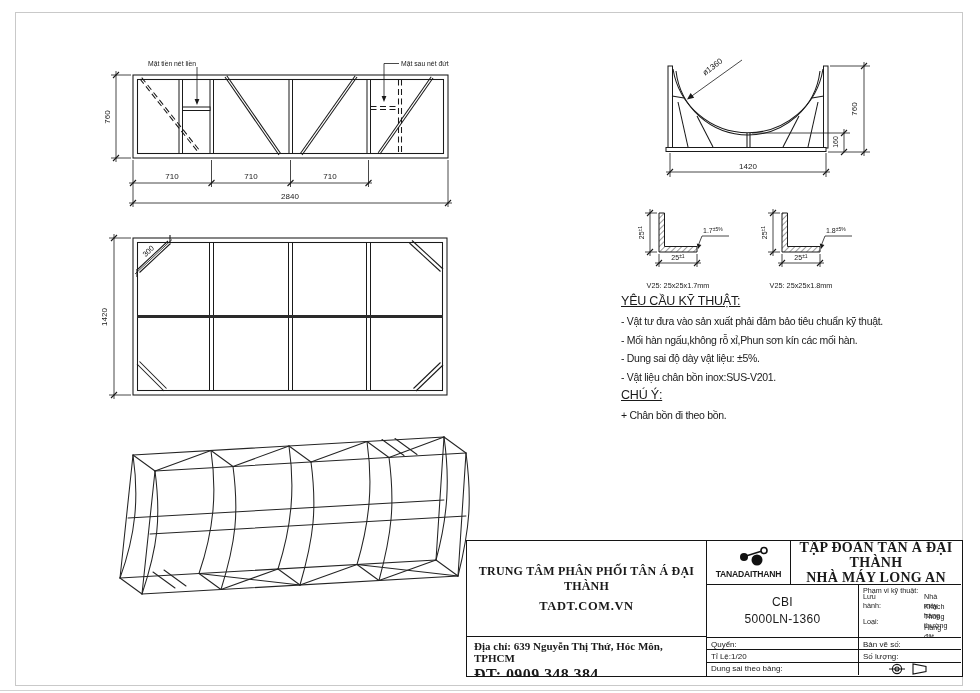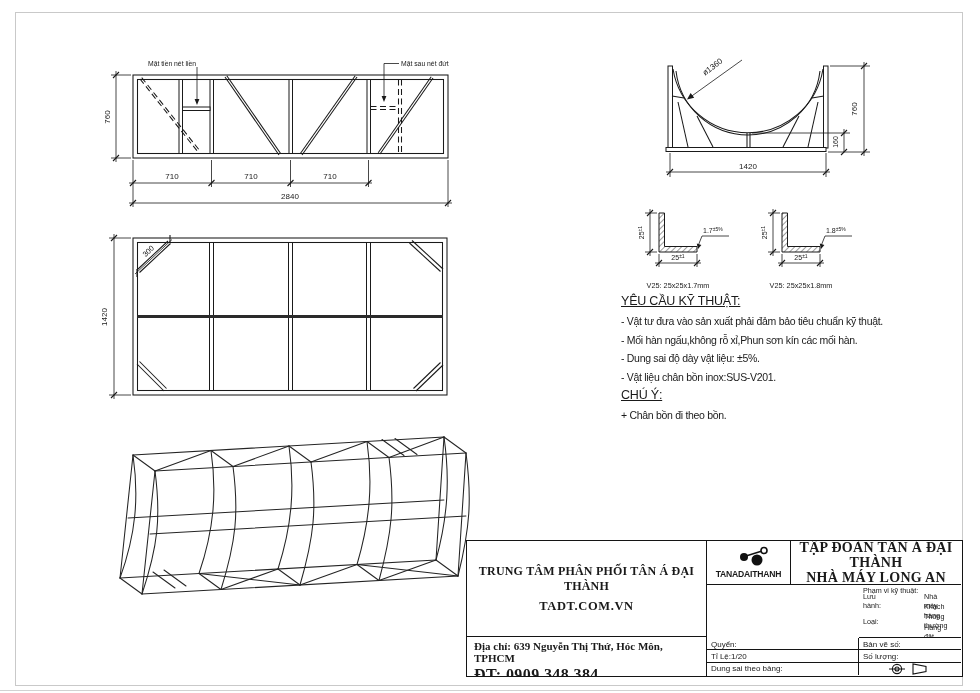--- a/index.html
+++ b/index.html
@@ -315,20 +315,24 @@
         <circle cx="20" cy="11" r="4" fill="#111"></circle>
         <circle cx="33" cy="14" r="5.5" fill="#111"></circle>
         <circle cx="40" cy="4.5" r="3" fill="#fff" stroke="#111" stroke-width="1.6"></circle>
       </svg>
       <div class="logo-text">TANADAITHANH</div>
     </div>
     <div class="tb-cell tb-co serif bb">
       <div class="c1">TẬP ĐOÀN TÂN Á ĐẠI THÀNH</div>
       <div class="c2">NHÀ MÁY LONG AN</div>
     </div>
+    <div class="tb-cell tb-prod br bb">
+      <div>CBI</div>
+      <div>5000LN-1360</div>
+    </div>
     <div class="tb-cell tb-scope bb">
       <div class="scope-h">Phạm vi kỹ thuật:</div>
       <div class="scope-row">
         <span class="scope-pre">Lưu hành:</span>
         <span class="scope-lab">Nhà máy</span>
         <span class="cbox"></span>
       </div>
       <div class="scope-row">
         <span class="scope-pre"></span>
         <span class="scope-lab">Khách hàng</span>

